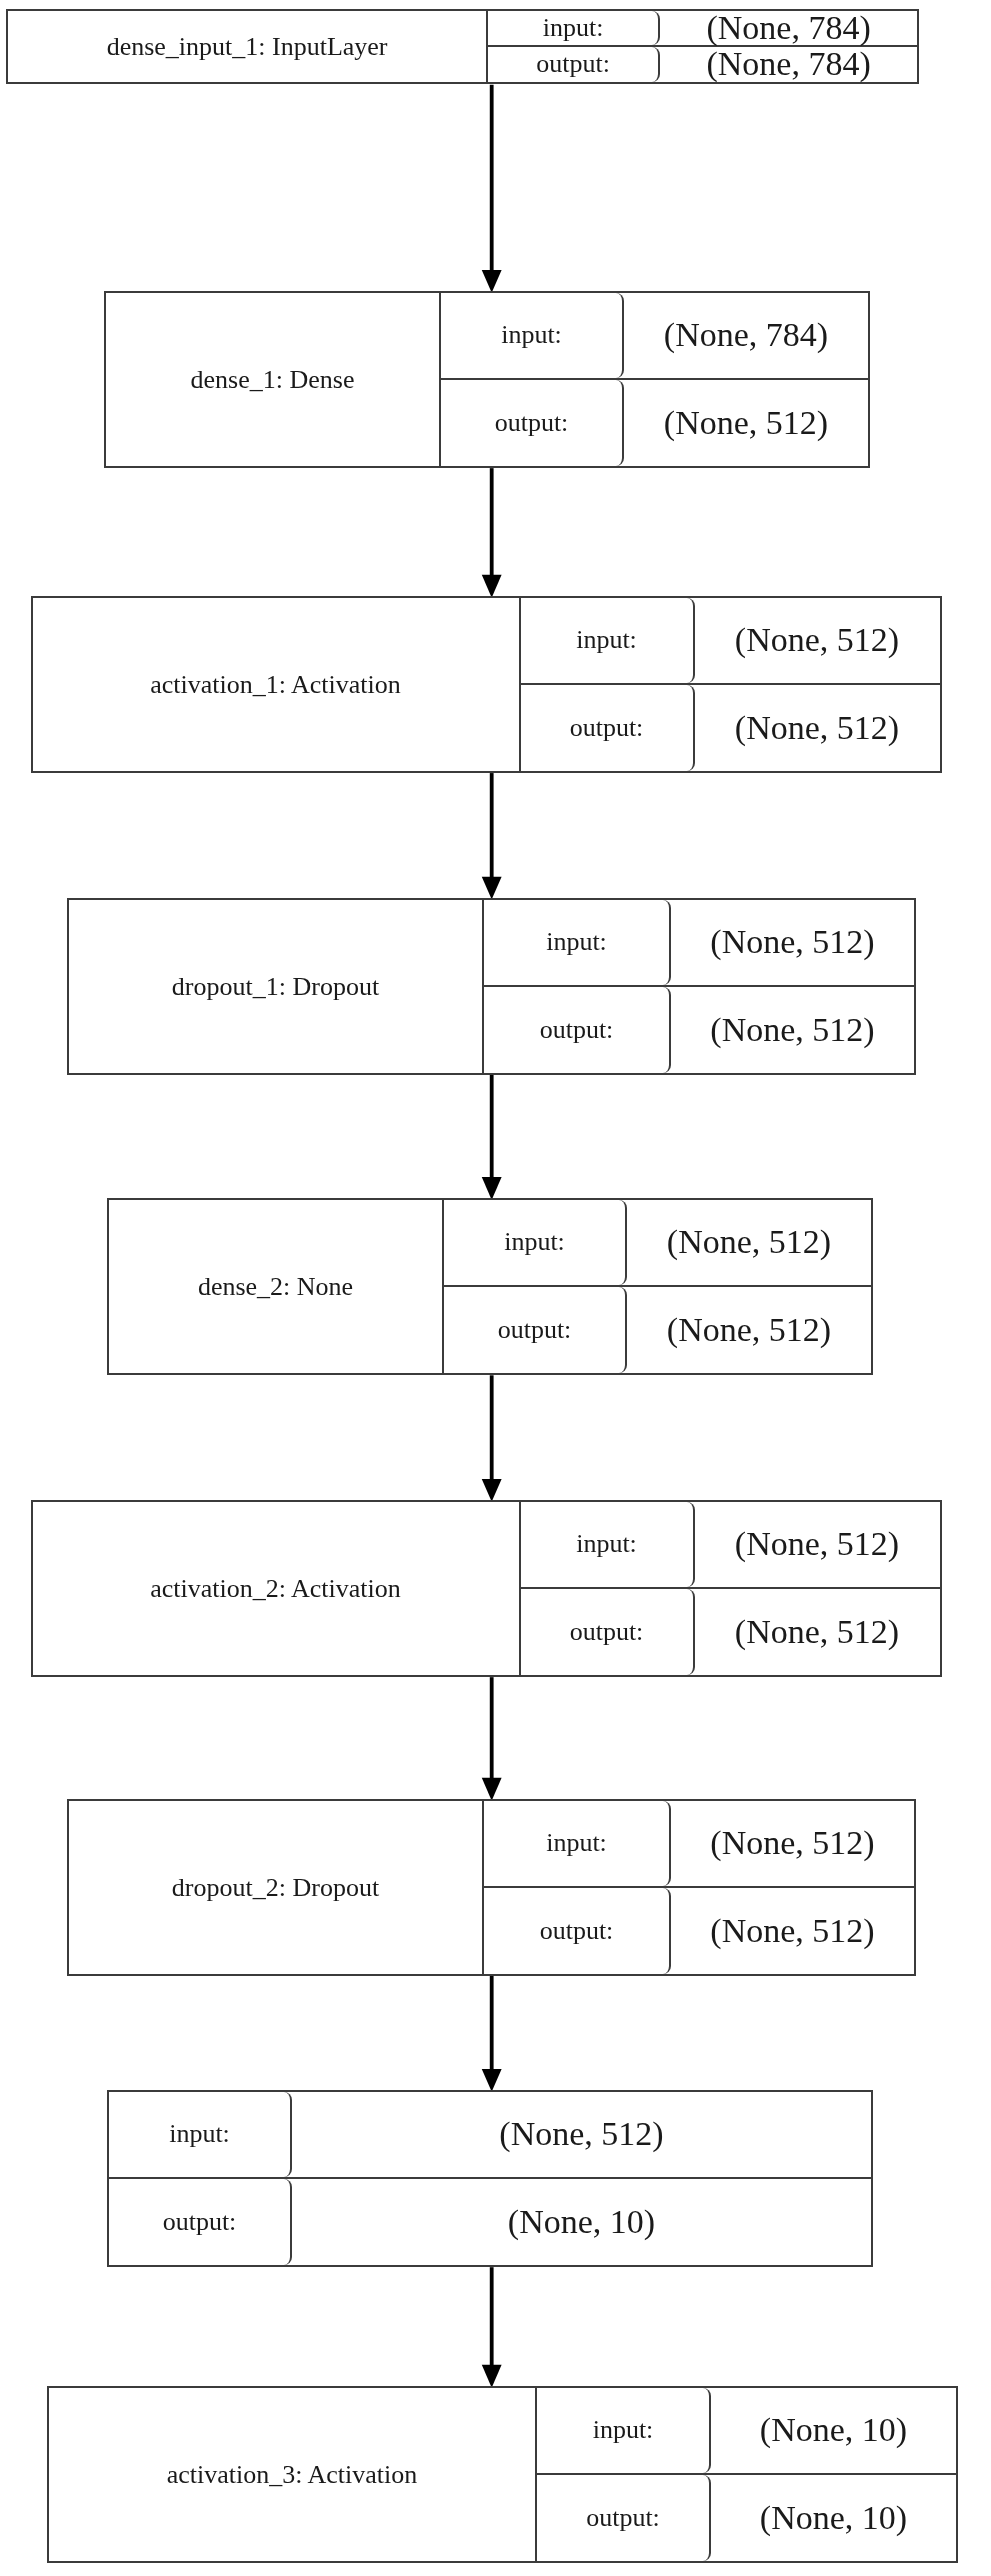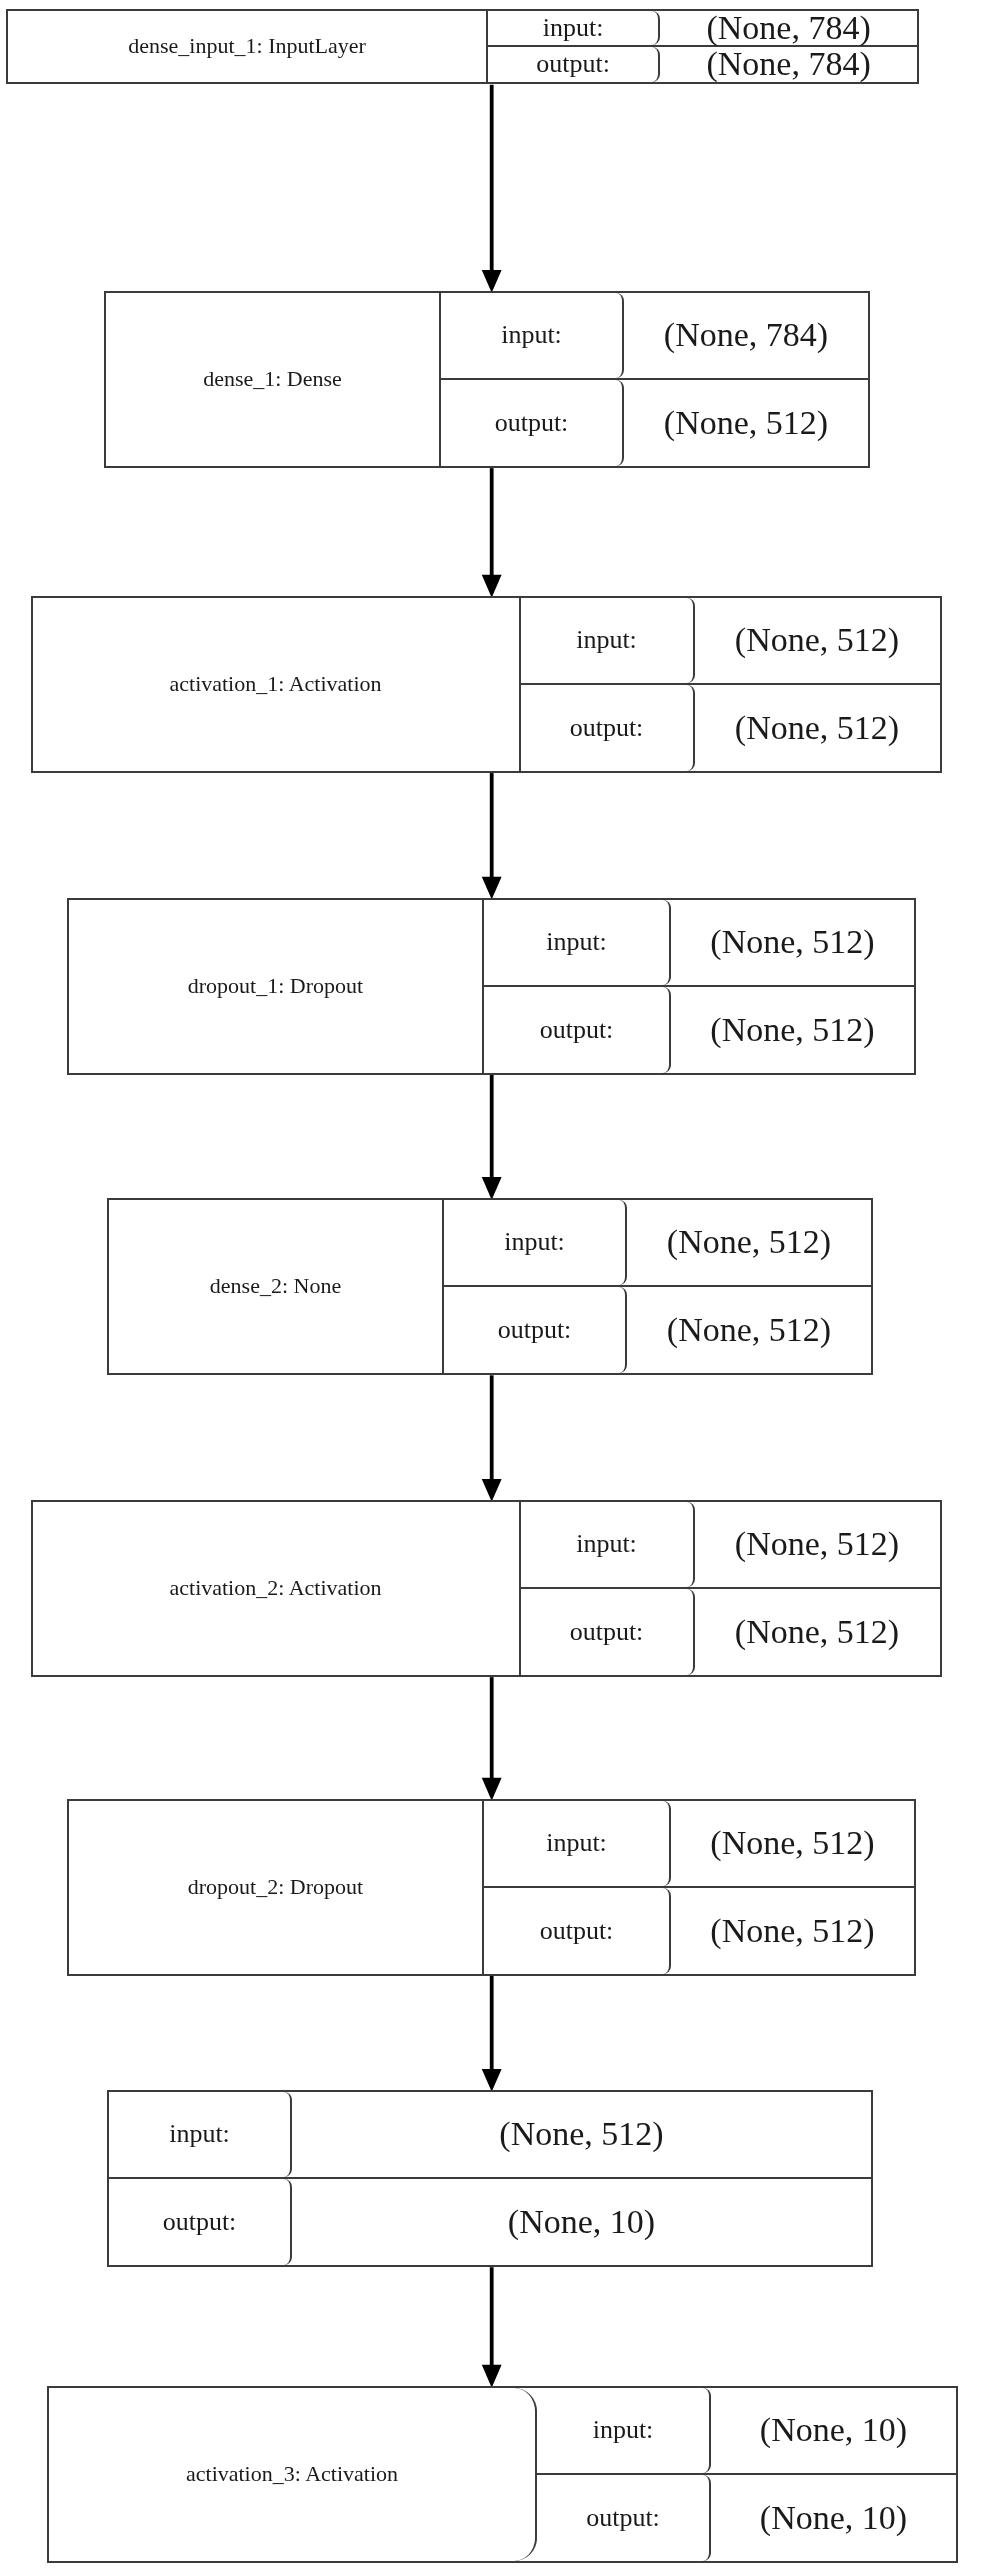--- a/index.html
+++ b/index.html
@@ -32,21 +32,21 @@
     background: #ffffff;
     border: 2.3px solid #3b3b3b;
   }
   .node-name-cell {
     box-sizing: border-box;
     display: flex;
     align-items: center;
     justify-content: center;
     text-align: center;
     padding: 0 10.7px;
-    font-size: 22px;
+    font-size: 26px;
     line-height: 1.12;
     white-space: nowrap;
     border-right: 2.3px solid #3b3b3b;
   }
   .node-io-table {
     box-sizing: border-box;
     display: flex;
     flex-direction: column;
     flex: 1 1 auto;
   }
@@ -226,21 +226,21 @@
           <div class="io-label-cell" style="width: 183px; flex: 0 0 183px;">input:</div>
           <div class="io-value-cell">(None, 512)</div>
         </div>
         <div class="io-row row-bottom">
           <div class="io-label-cell" style="width: 183px; flex: 0 0 183px;">output:</div>
           <div class="io-value-cell">(None, 10)</div>
         </div>
       </div>
     </div>
     <div class="layer-node" style="left: 47px; top: 2386px; width: 911px; height: 177px;">
-      <div class="node-name-cell" style="width: 488px; flex: 0 0 488px; border-radius: 23px;">activation_3: Activation</div>
+      <div class="node-name-cell" style="width: 488px; flex: 0 0 488px;">activation_3: Activation</div>
       <div class="node-io-table">
         <div class="io-row row-top">
           <div class="io-label-cell" style="width: 174px; flex: 0 0 174px;">input:</div>
           <div class="io-value-cell">(None, 10)</div>
         </div>
         <div class="io-row row-bottom">
           <div class="io-label-cell" style="width: 174px; flex: 0 0 174px;">output:</div>
           <div class="io-value-cell">(None, 10)</div>
         </div>
       </div>

